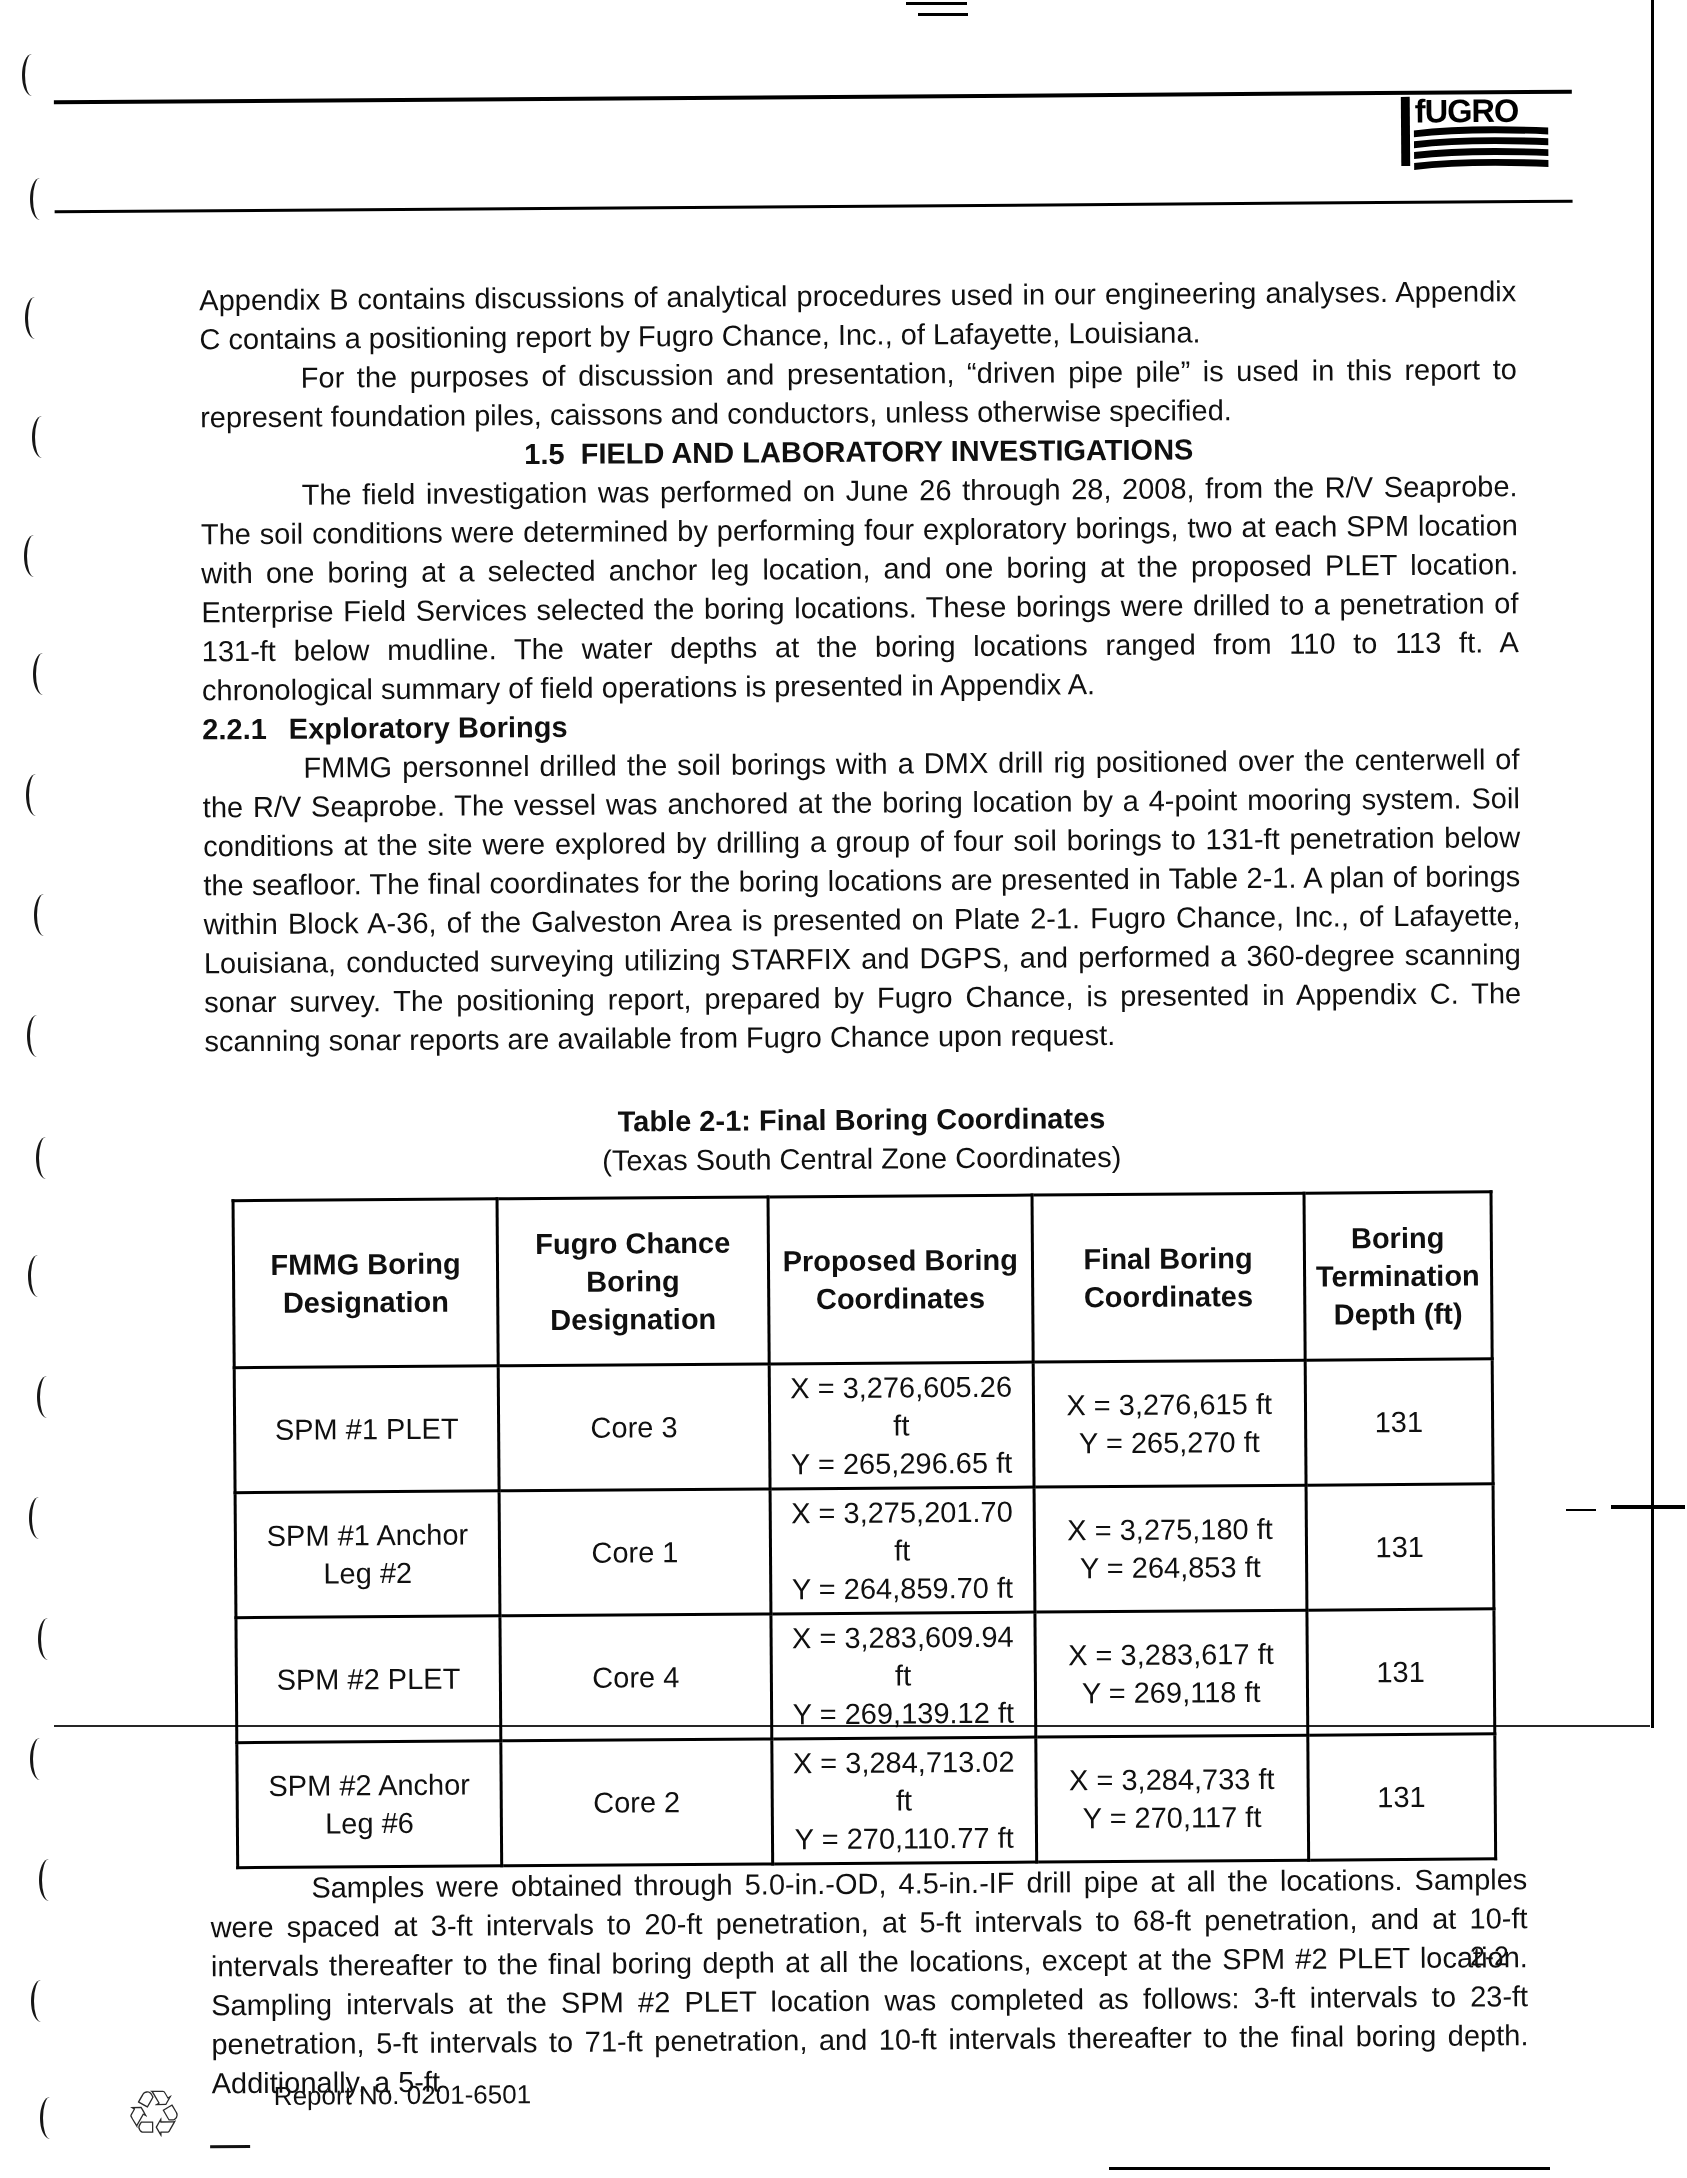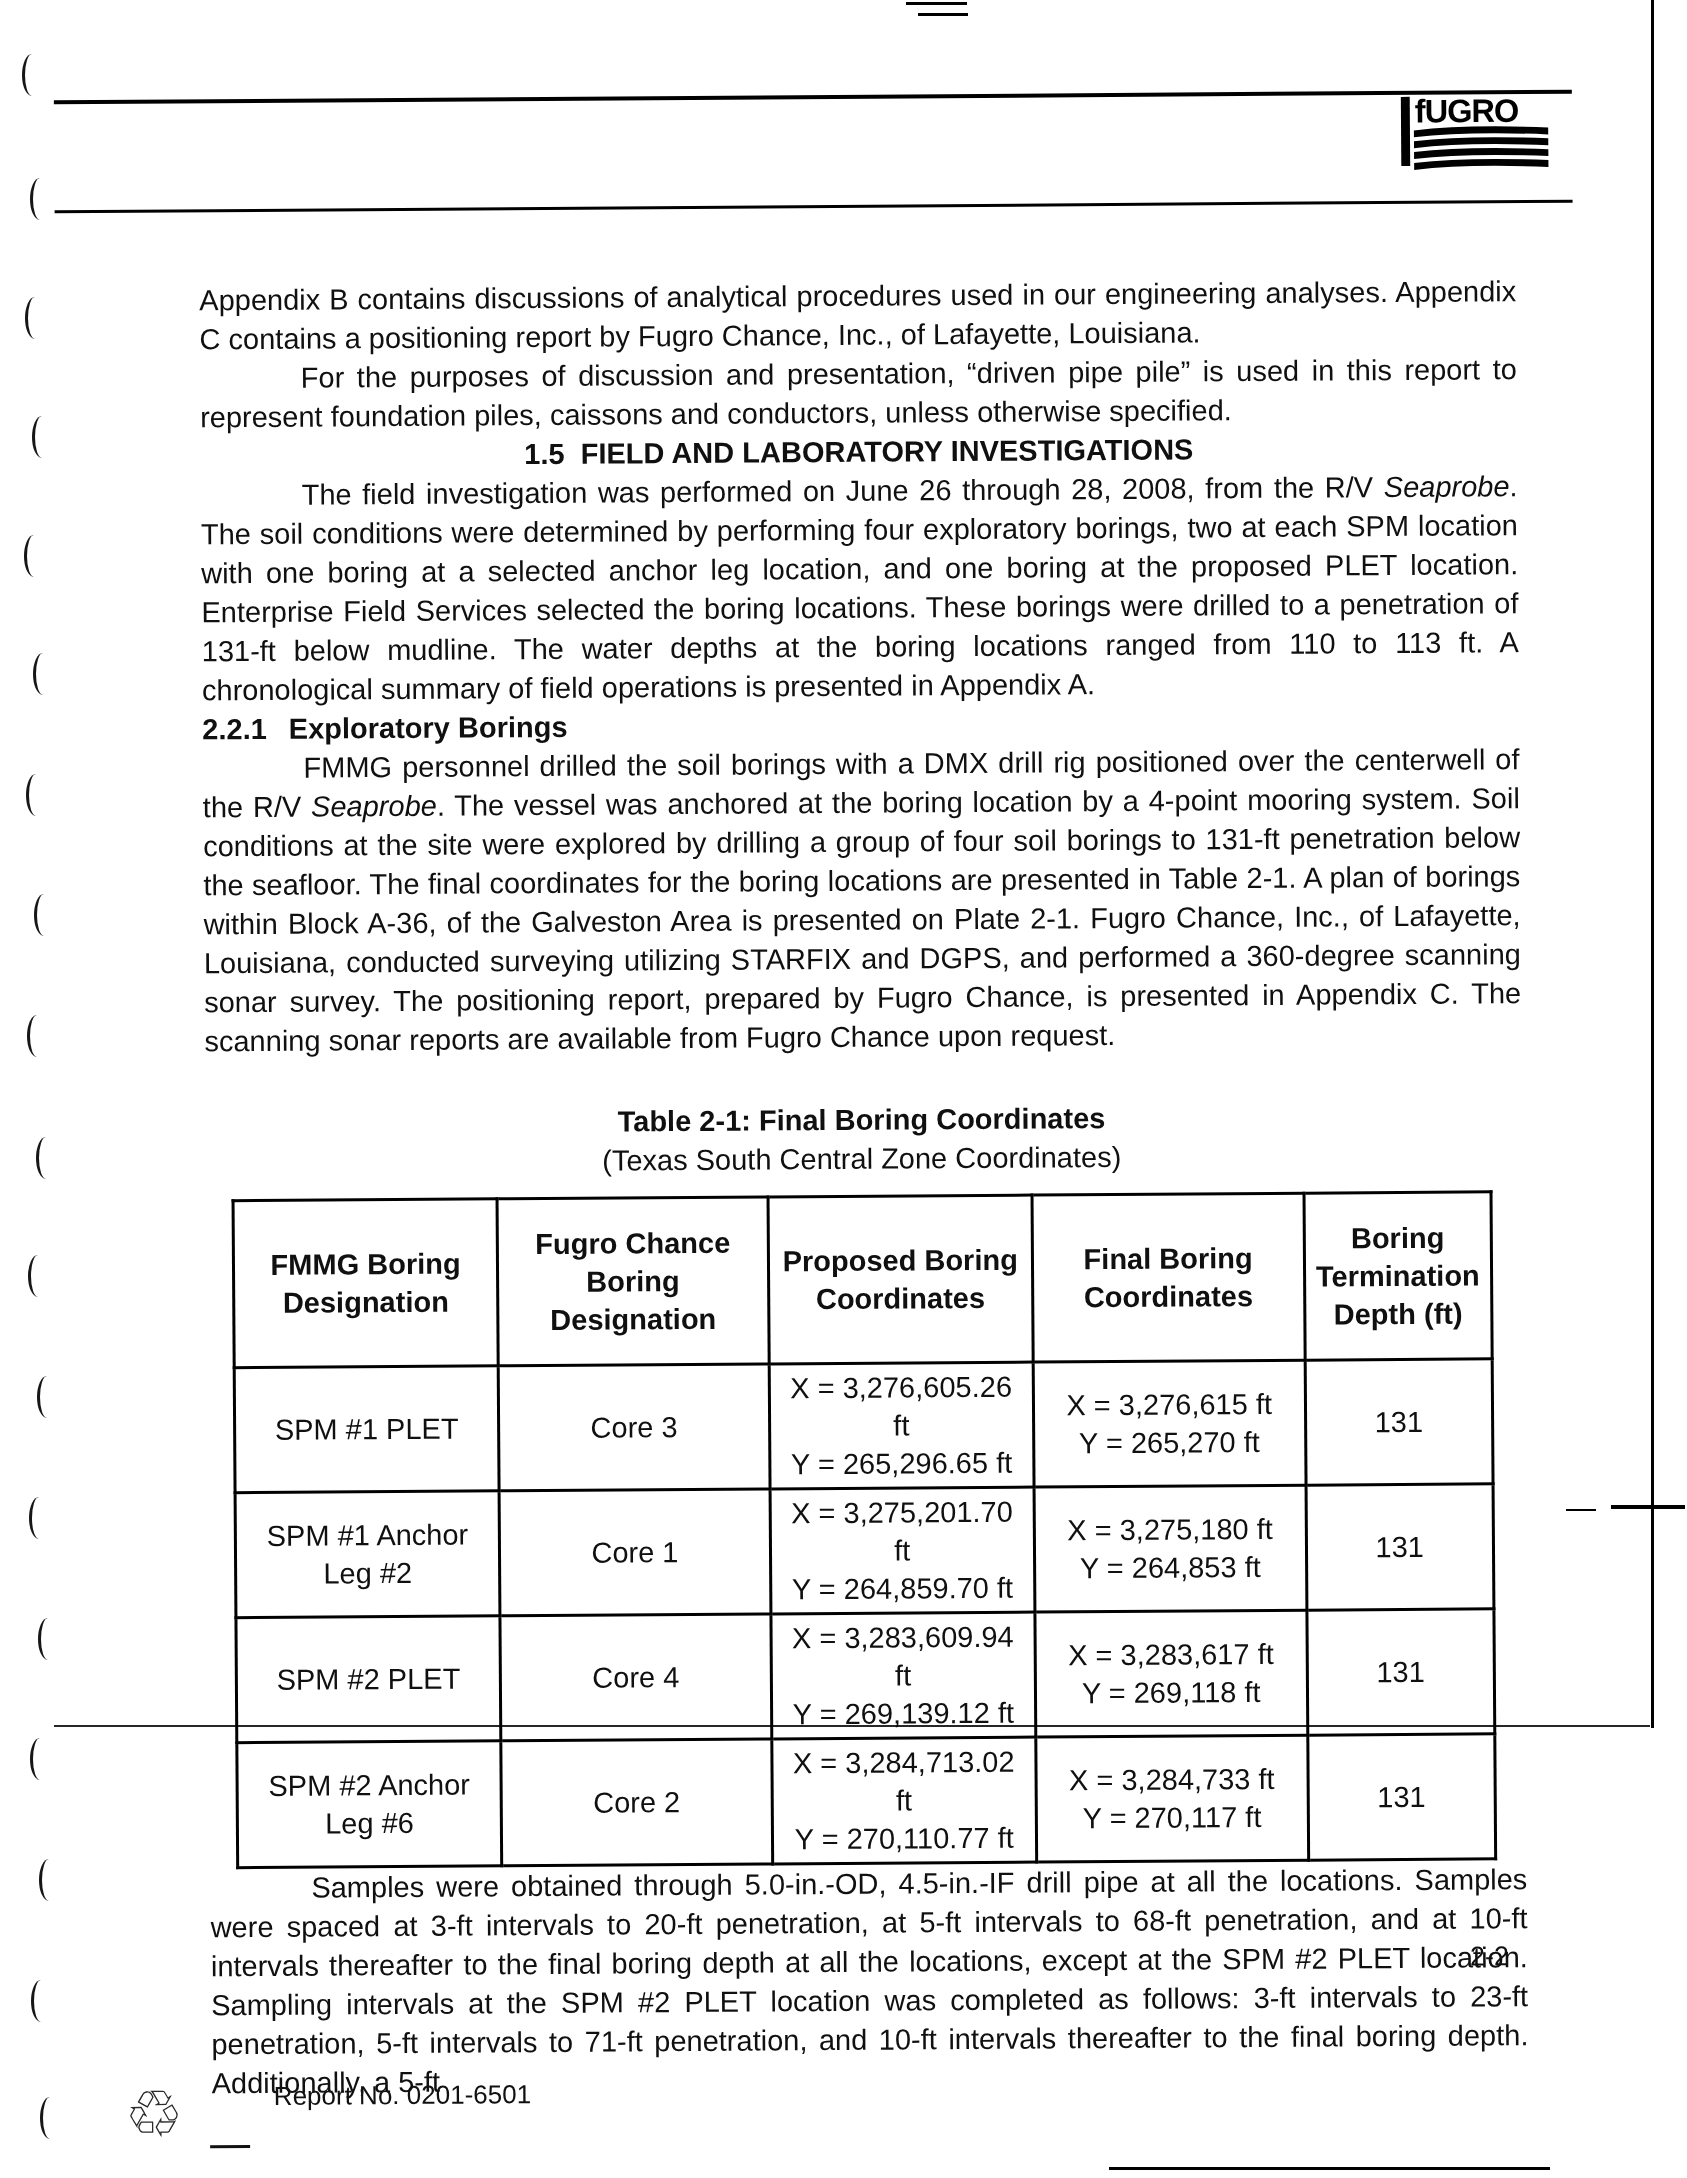--- a/index.html
+++ b/index.html
@@ -20,21 +20,21 @@
              font-size:29px; line-height:39px; text-align:justify; }
   .content p { margin:0; }
   .p2 { margin-top:40px; text-indent:101px; }
   .p-ind { text-indent:101px; }
   .h22 { margin-top:51px; margin-bottom:44px; text-align:center; font-weight:bold; text-indent:0; }
   .h22 .secnum { margin-right:16px; }
   .h221 { margin-top:46px; margin-bottom:42px; font-weight:bold; text-align:left; text-indent:0; }
   .h221 .secnum { margin-right:22px; }
   .p3 { margin-top:0; }
   .p4 { margin-top:0; }
-  .ital { font-style:italic; }
+  .ital { }
 
   
   .tablewrap { margin-top:44px; margin-left:26px; width:1261px; text-align:center; text-indent:0; }
   .tbl-title { font-weight:bold; font-size:29px; line-height:39px; }
   .tbl-sub { font-size:29px; line-height:39px; }
   table.boring { margin-top:16px; width:100%; border-collapse:collapse; table-layout:fixed; }
   table.boring th, table.boring td {
     border:3px solid #000; text-align:center; vertical-align:middle;
     font-size:29px; line-height:38px; padding:4px 10px;
   }

